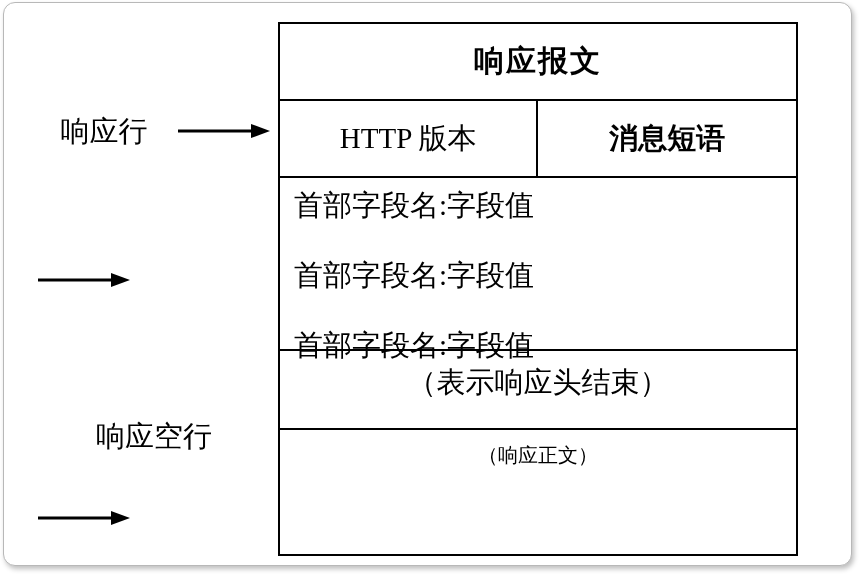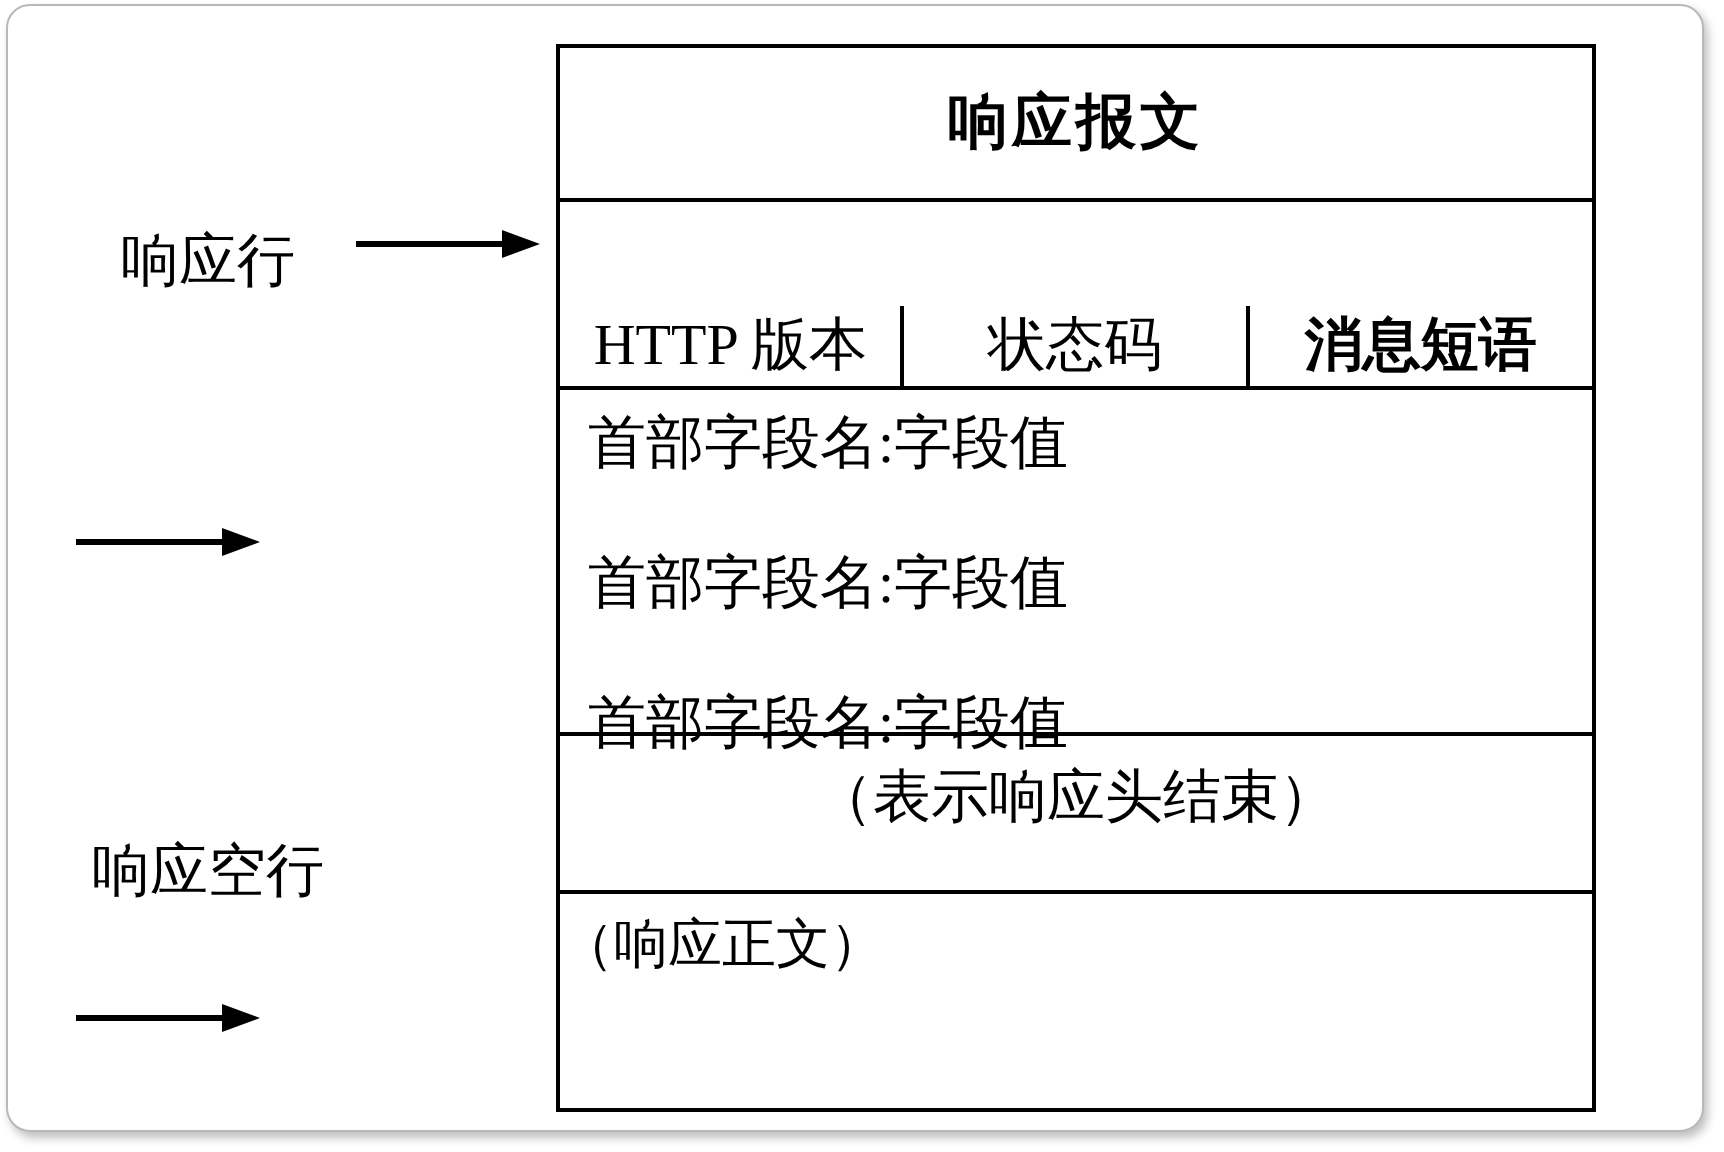--- a/index.html
+++ b/index.html
@@ -28,20 +28,21 @@
     box-shadow: 2px 3px 5px rgba(0,0,0,0.25);
     box-sizing: border-box;
   }
   
   .annot {
     position: absolute;
     left: 30px;
     width: 240px;
     height: 36px;
     display: flex;
+    align-items: center;
   }
   .annot .lbl {
     width: 140px;
     text-align: center;
     font-size: 29px;
     line-height: 36px;
     white-space: nowrap;
   }
   .annot .arrow {
     margin-left: 4px;
@@ -71,24 +72,23 @@
   .title-row {
     height: 75px;
     display: flex;
     align-items: center;
     justify-content: center;
     font-weight: bold;
     font-size: 30px;
     letter-spacing: 2px;
   }
   .status-row {
-    height: 94px;
+    height: 77px;
     display: flex;
     font-size: 29px;
-    align-items: flex-end;
   }
   .status-row .cell {
     display: flex;
     align-items: center;
     justify-content: center;
     box-sizing: border-box;
     white-space: nowrap;
   }
   .status-row .cell + .cell { border-left: 2px solid #000000; }
   .cell-1 { flex: 173 0 0; }
@@ -113,21 +113,22 @@
     text-align: center;
     font-size: 29px;
   }
   .empty-row .txt {
     display: inline-block;
     margin-top: 16px;
     line-height: 30px;
   }
   .body-row {
     height: 62px;
-    font-size: 27px;
+    text-align: center;
+    font-size: 20px;
   }
   .body-row .txt {
     display: inline-block;
     margin-top: 10px;
     line-height: 30px;
   }
 </style>
 </head>
 <body>
 
@@ -165,21 +166,20 @@
     </div>
 
     <div class="msg-table">
 
       <div class="row title-row">
         <span>响应报文</span>
       </div>
 
       <div class="row status-row">
         <div class="cell cell-1">HTTP 版本</div>
-        <div class="cell cell-2">状态码</div>
         <div class="cell cell-3">消息短语</div>
       </div>
 
       <div class="row headers-row">
         <div class="hline">首部字段名:字段值</div>
         <div class="hline">首部字段名:字段值</div>
         <div class="hline">首部字段名:字段值</div>
       </div>
 
       <div class="row empty-row">

